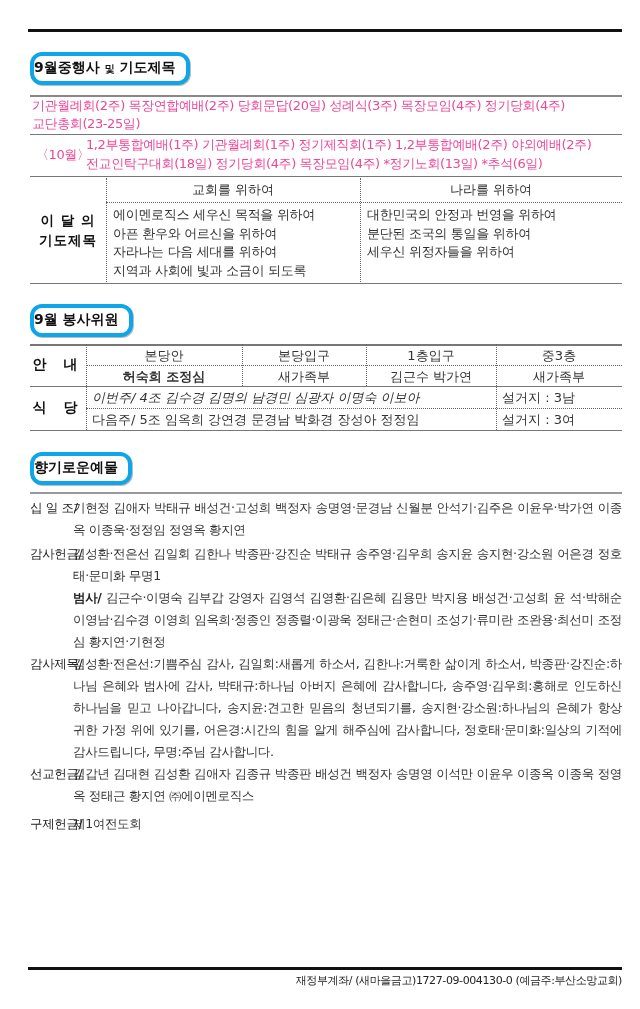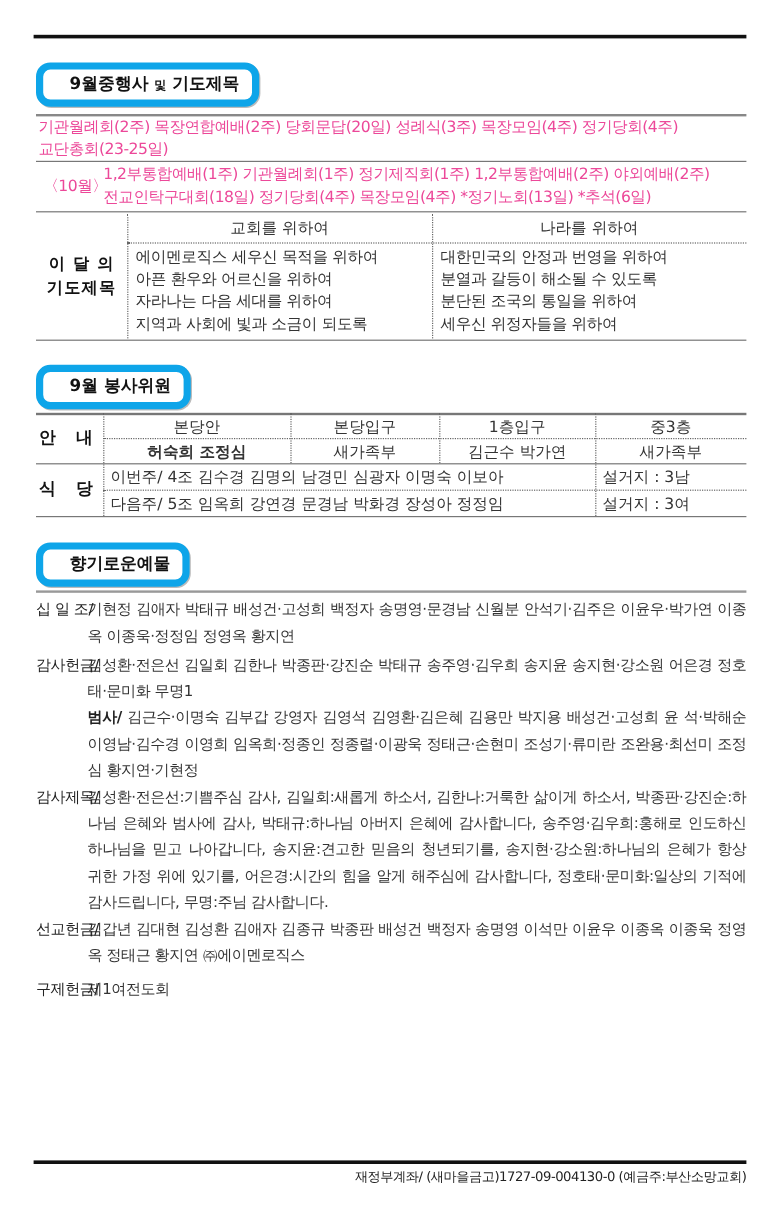--- a/index.html
+++ b/index.html
@@ -1,21 +1,21 @@
 <!DOCTYPE html>
 <html><head>
 <meta charset="utf-8">
 <style>
   * { box-sizing: border-box; margin: 0; padding: 0; }
   html, body { width: 640px; height: 1009px; background: #ffffff; }
   body { position: relative; font-family: "DejaVu Sans", sans-serif; color: #333; font-size: 12.5px; overflow: hidden; }
   .top-rule { position: absolute; left: 28px; top: 29px; width: 594px; height: 3px; background: #111; }
   .pill {
     position: absolute; left: 30px; display: inline-block;
-    border: 6px solid #0ea5e9; border-radius: 12px; padding: 3px 10px 4px 22px;
+    border: 4px solid #0ea5e9; border-radius: 12px; padding: 3px 10px 4px 0;
     font-weight: bold; font-size: 14px; color: #111; background: #fff;
     box-shadow: 1px 1px 0 #bbb;
   }
   .pill small { font-size: 10px; }
   .rule { position: absolute; left: 30px; width: 592px; height: 2px; background: #888; }
   .line { position: absolute; white-space: nowrap; font-size: 13px; color: #ec4899; letter-spacing: -0.4px; }
 
   
   .prayer { position: absolute; left: 30px; top: 178px; width: 592px; height: 104px; }
   .prayer .label { position: absolute; left: 0; top: 0; width: 76px; height: 104px; display:flex; flex-direction:column; justify-content:center; align-items:center; font-weight:bold; font-size:13.5px; color:#111; line-height: 20px; letter-spacing: 1px; }
@@ -74,21 +74,20 @@
   <div class="head" style="left:330px; width:262px;">나라를 위하여</div>
   <div class="head" style="left:76px; width:254px;">교회를 위하여</div>
   <div class="col" style="left:83px;">
     <div>에이멘로직스 세우신 목적을 위하여</div>
     <div>아픈 환우와 어르신을 위하여</div>
     <div>자라나는 다음 세대를 위하여</div>
     <div>지역과 사회에 빛과 소금이 되도록</div>
   </div>
   <div class="col" style="left:337px;">
     <div>대한민국의 안정과 번영을 위하여</div>
-    <div>분열과 갈등이 해소될 수 있도록</div>
     <div>분단된 조국의 통일을 위하여</div>
     <div>세우신 위정자들을 위하여</div>
   </div>
 </div>
 <div class="rule" style="top:283px; height:1px; background:#777;"></div>
 
 <div class="pill" style="top:304px;">
   <span>9월 봉사위원</span>
 </div>
 
@@ -106,21 +105,21 @@
   <div class="cell" style="left:336px; width:130px; top:3px;">1층입구</div>
   <div class="cell" style="left:466px; width:126px; top:3px;">중3층</div>
   <div class="cell" style="left:56px; width:156px; top:24px;font-weight:bold;">허숙희  조정심</div>
   <div class="cell" style="left:212px; width:124px; top:24px;">새가족부</div>
   <div class="cell" style="left:336px; width:130px; top:24px;">김근수  박가연</div>
   <div class="cell" style="left:466px; width:126px; top:24px;">새가족부</div>
 
   <div class="hs" style="top:42px;"></div>
   <div class="lbl" style="top:42px; height:44px;">식 당</div>
   <div class="hd" style="left:56px; top:64px; width:536px;"></div>
-  <div class="cell" style="left:62px; top:45px; text-align:right; white-space:nowrap;">이번주/ 4조  김수경  김명의  남경민  심광자  이명숙  이보아</div>
+  <div class="cell" style="left:62px; top:45px; text-align:right; white-space:nowrap;font-style:italic;">이번주/ 4조  김수경  김명의  남경민  심광자  이명숙  이보아</div>
   <div class="cell" style="left:472px; top:45px; text-align:left;">설거지 : 3남</div>
   <div class="cell" style="left:62px; top:67px; text-align:left; white-space:nowrap;">다음주/ 5조  임옥희  강연경  문경남  박화경  장성아  정정임</div>
   <div class="cell" style="left:472px; top:67px; text-align:left;">설거지 : 3여</div>
   <div class="hs" style="top:86px;"></div>
 </div>
 
 <div class="pill" style="top:452px;">
   <span>향기로운예물</span>
 </div>
 <div class="rule" style="top:492px; height:2px; background:#999;"></div>

